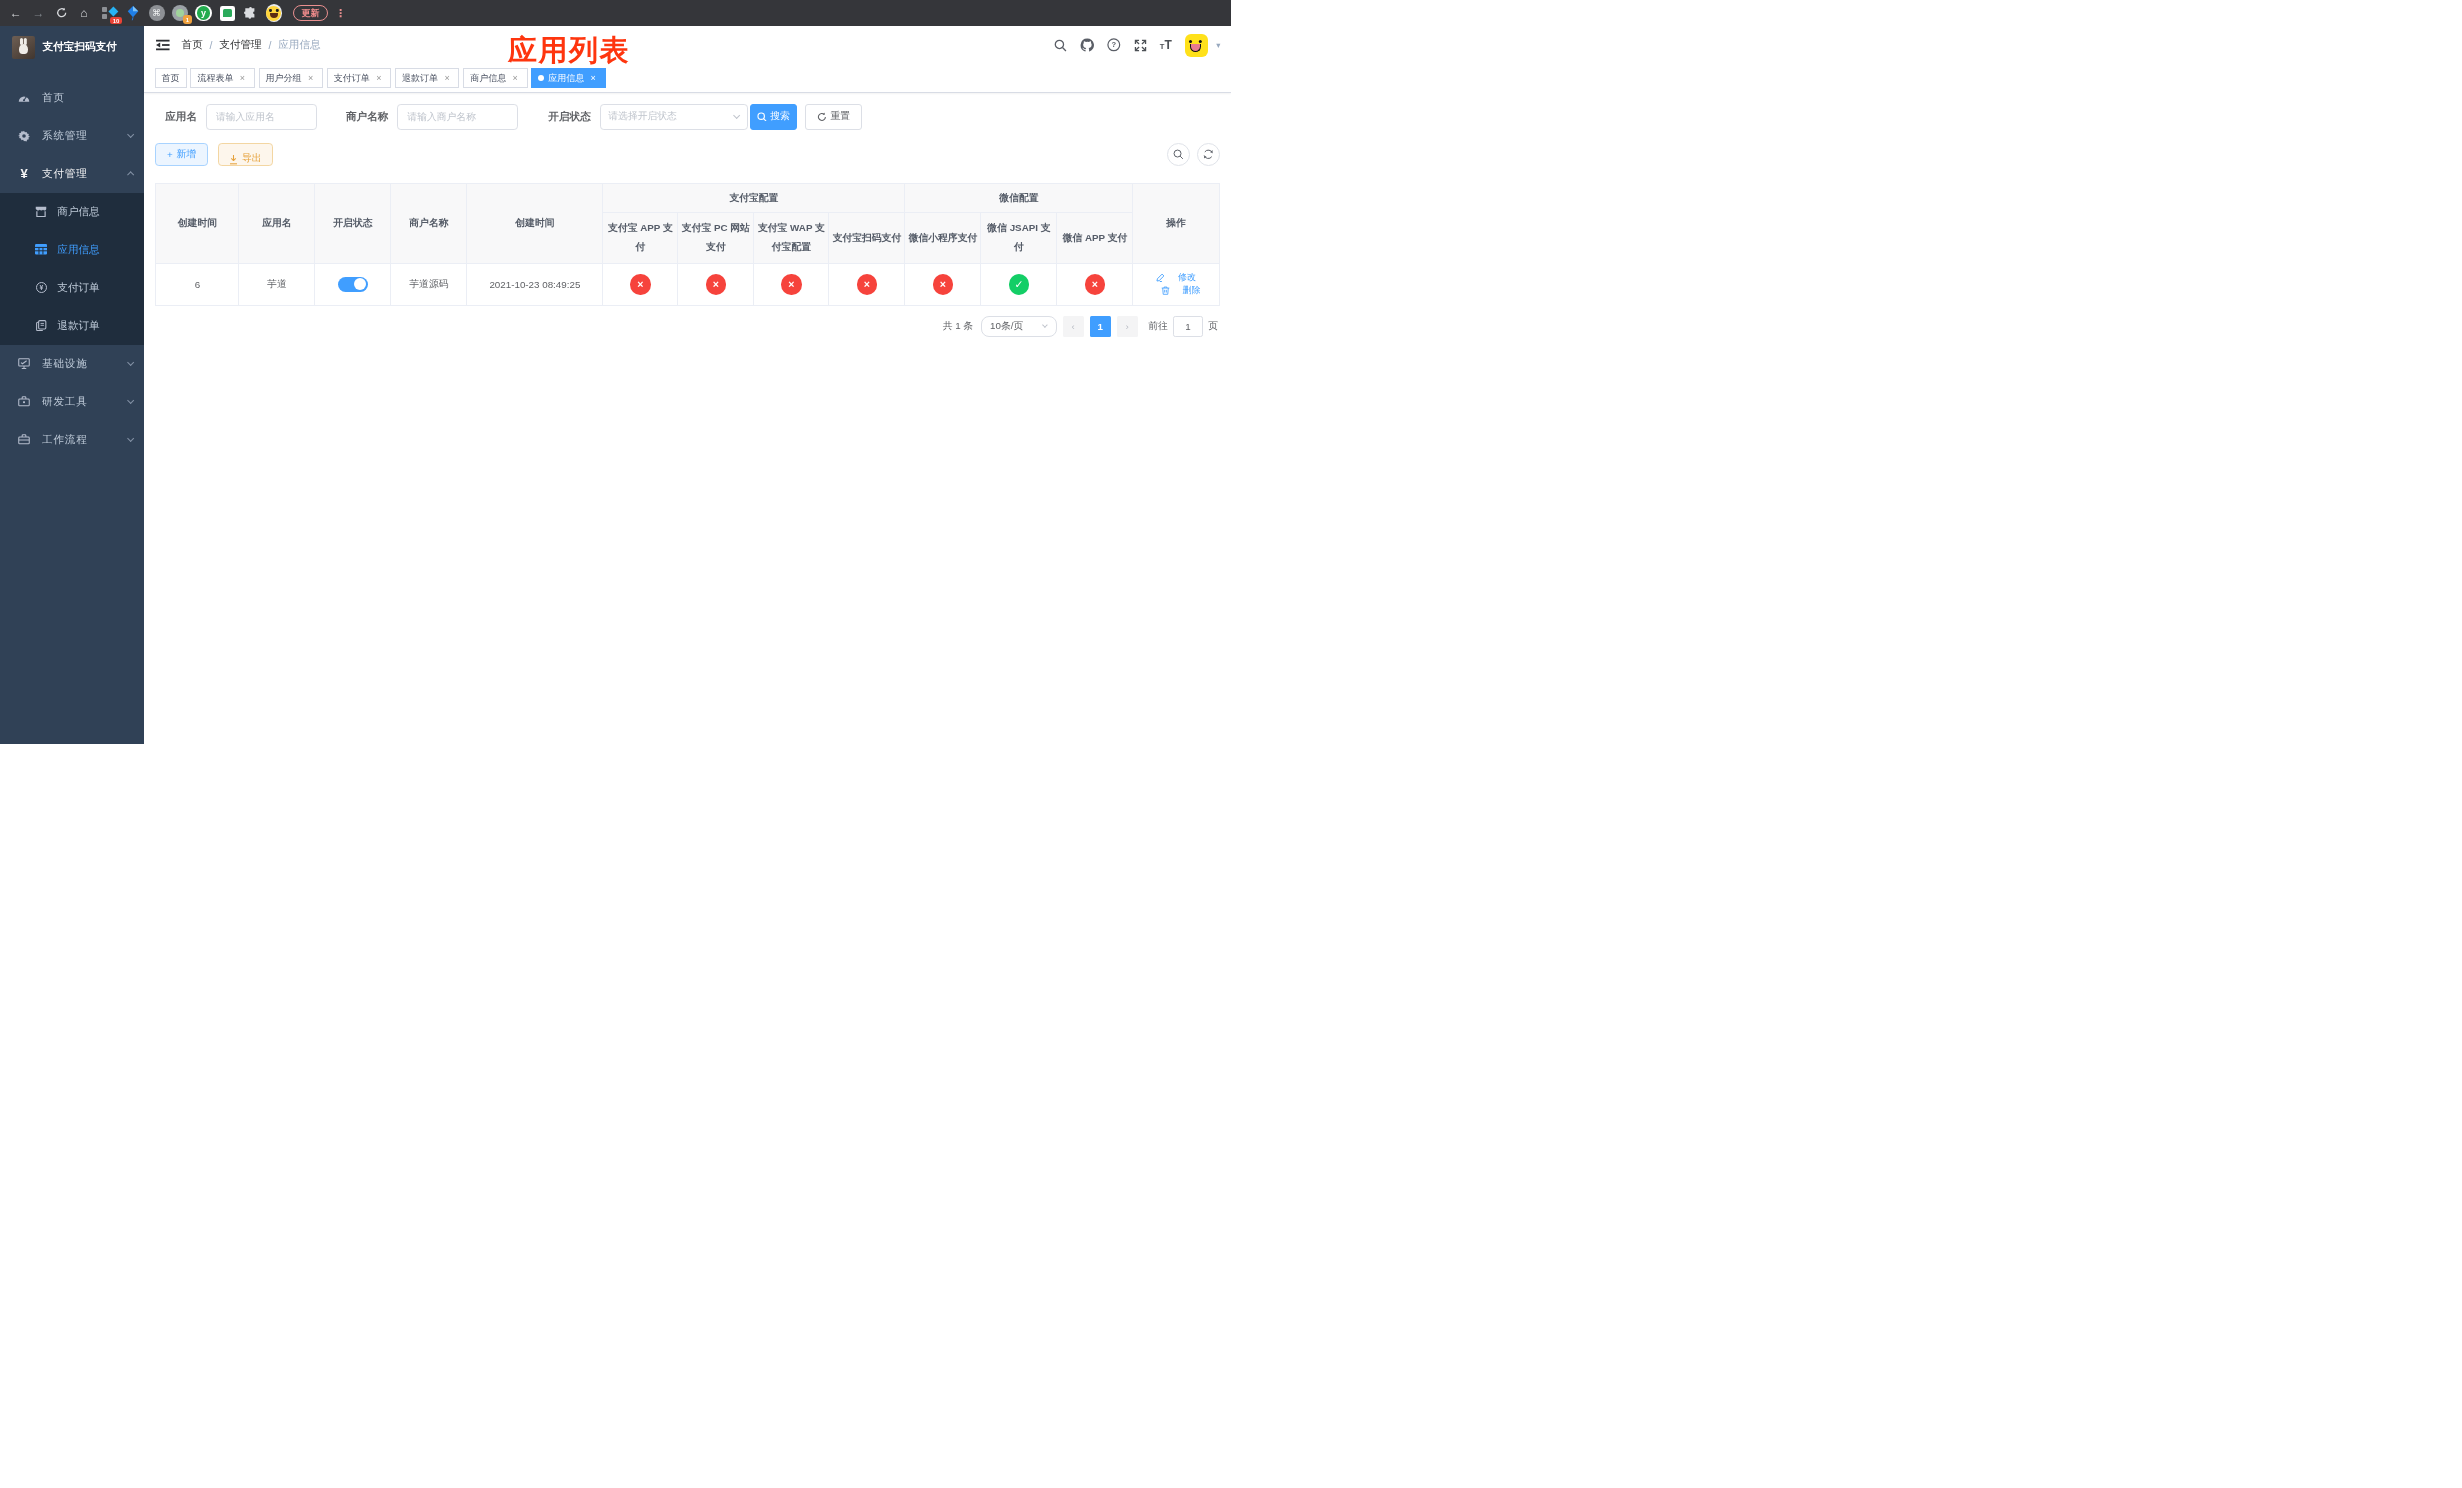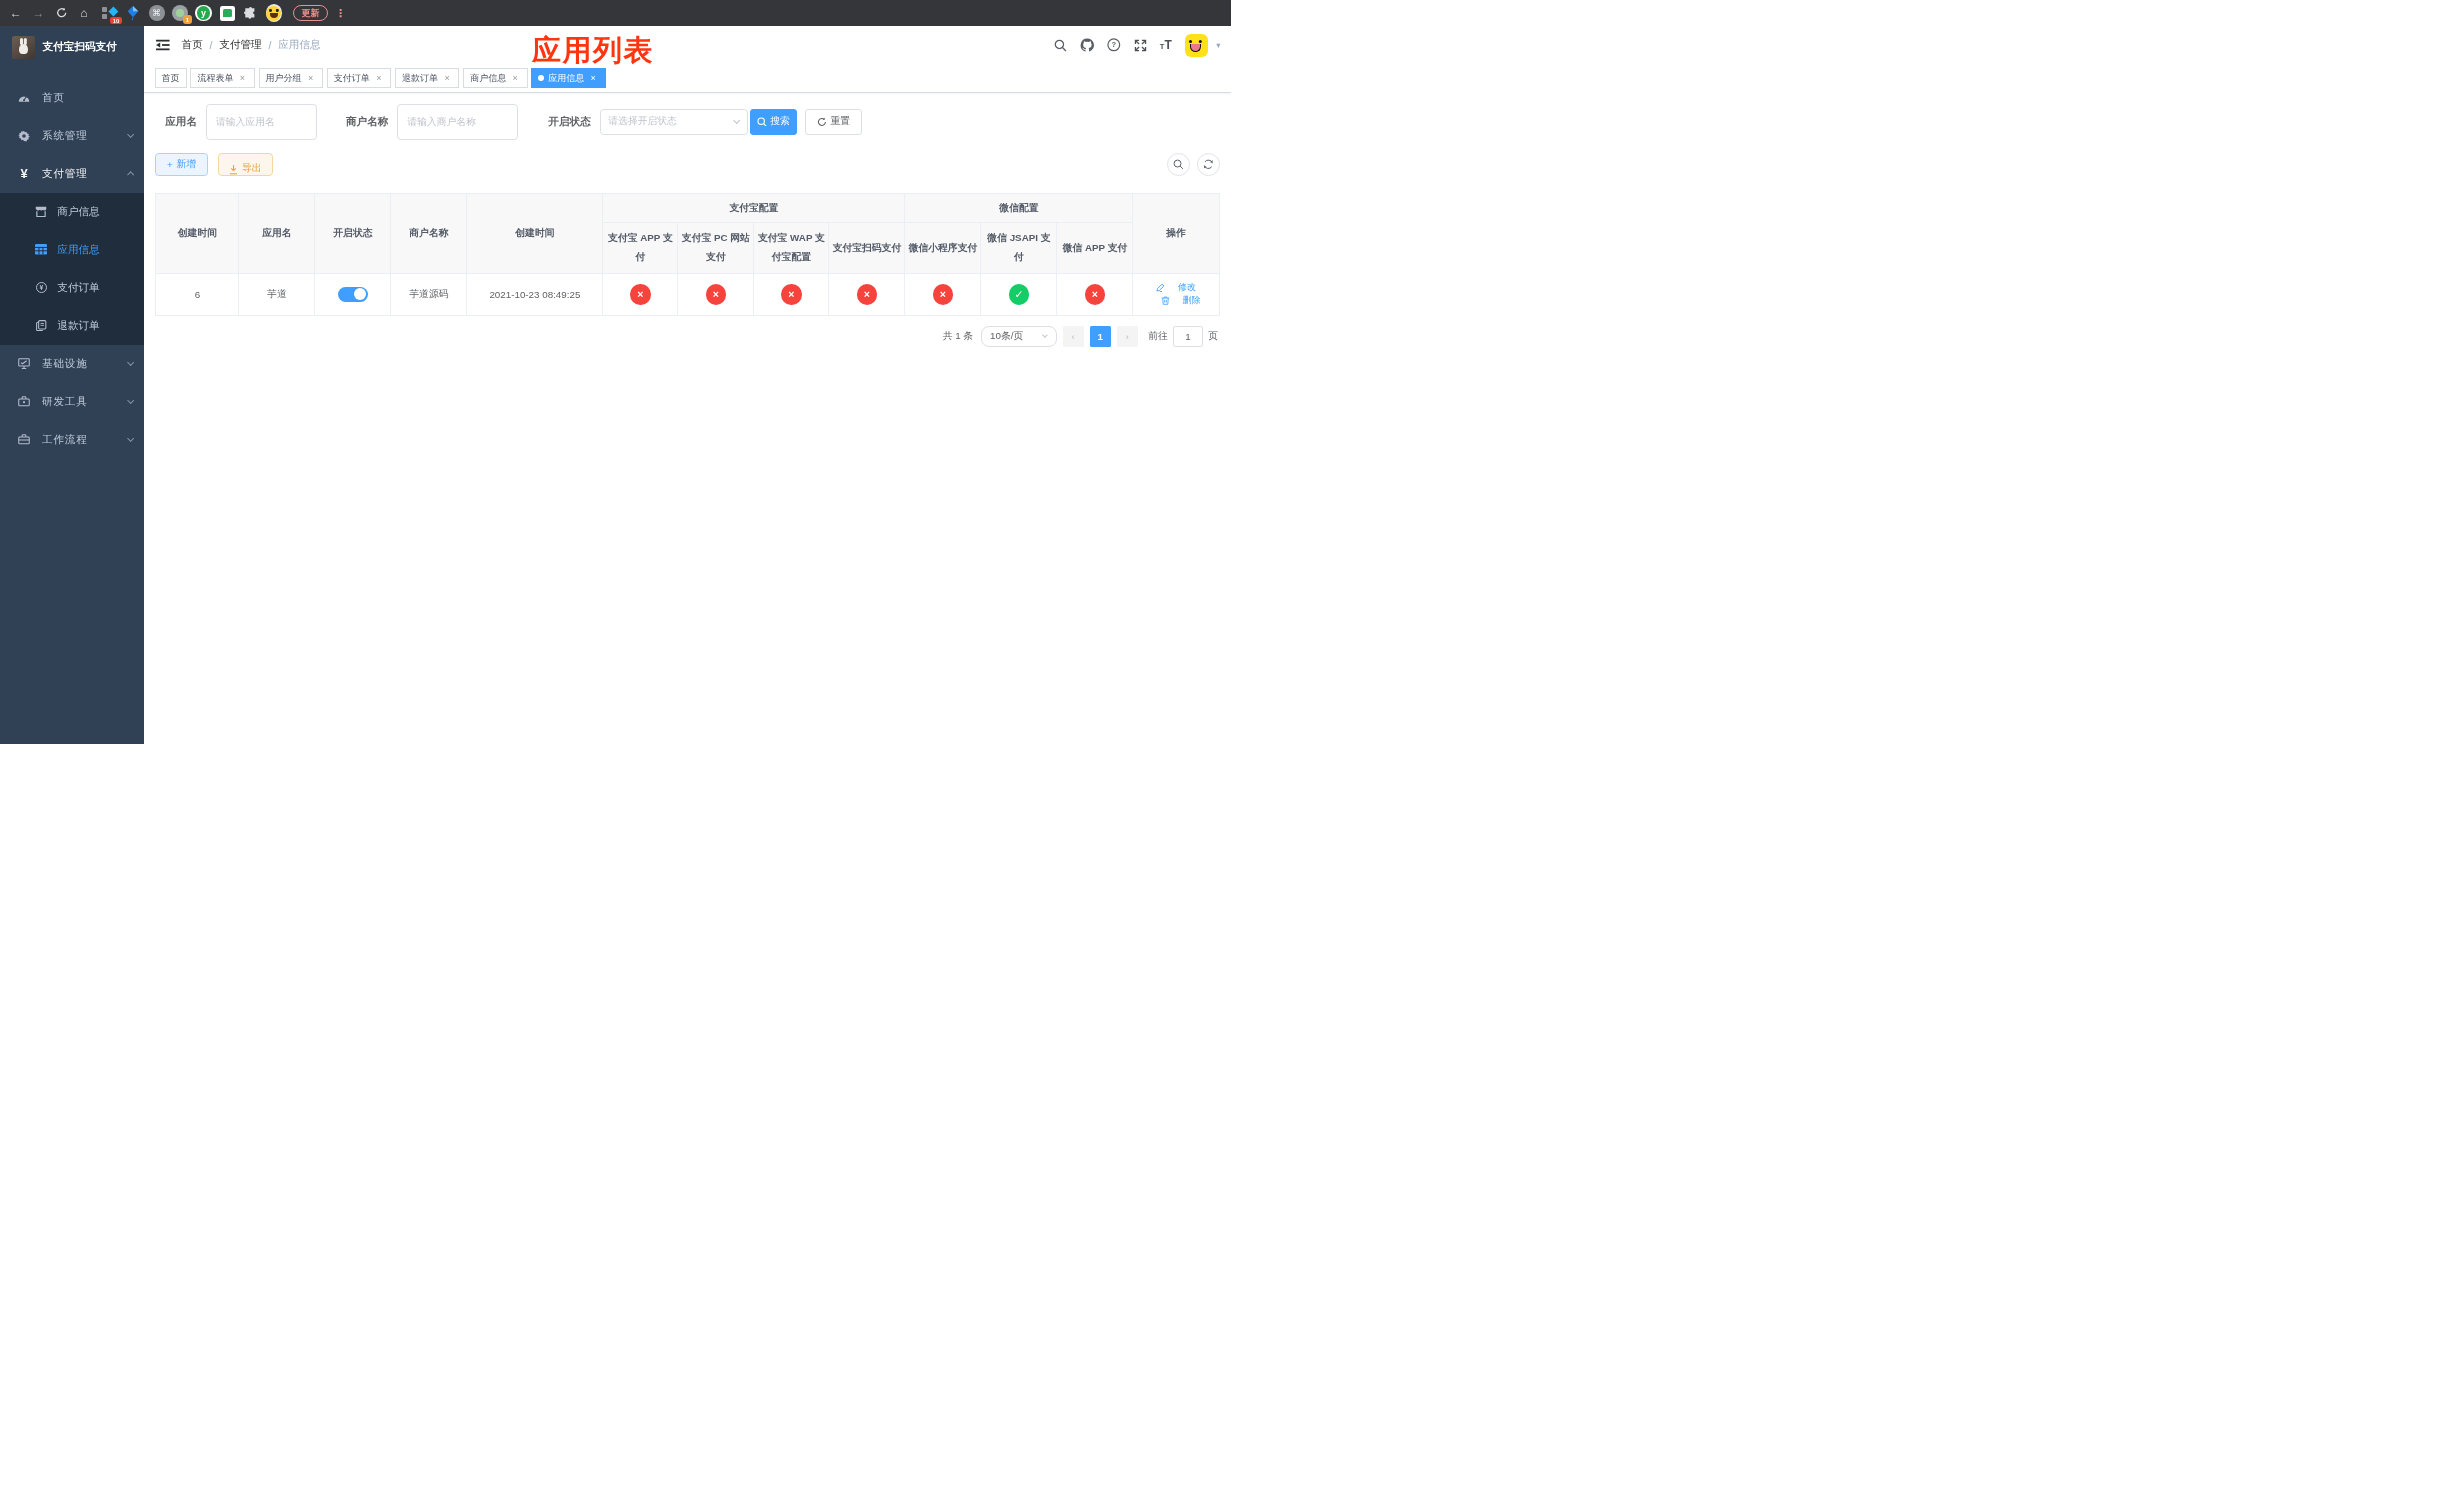--- a/index.html
+++ b/index.html
@@ -73,35 +73,35 @@
   .crumb .last{color:#97a8be;}
   .nav-right{margin-left:auto;display:flex;align-items:center;gap:13px;color:#5a5e66;}
   .nr-ic{display:flex;align-items:center;justify-content:center;cursor:pointer;}
   .tt{font-weight:bold;color:#4d5156;display:flex;align-items:flex-end;line-height:1;}
   .tt .sm{font-size:7.6px;}
   .tt .bg{font-size:12px;}
   .pika{width:23px;height:23px;border-radius:6px;background:#ffe11a;position:relative;overflow:hidden;}
   .pika::before{content:"";position:absolute;width:3px;height:3px;border-radius:50%;background:#111;left:4.5px;top:6px;box-shadow:9.8px 0 0 #111;}
   .pika::after{content:"";position:absolute;width:9px;height:6.8px;background:#e87a90;border-radius:0 0 9px 9px;border:1.5px solid #111;border-top:none;left:5.3px;top:10.6px;}
   .caret{color:#97a8be;font-size:8.3px;margin-left:-4.5px;}
-  .annotation{position:absolute;left:388px;top:4.5px;font-size:29px;font-weight:bold;color:var(--annotation-red);letter-spacing:1.5px;z-index:5;}
+  .annotation{position:absolute;left:364px;top:4.5px;font-size:29px;font-weight:bold;color:var(--annotation-red);letter-spacing:1.5px;z-index:5;}
 
   
   .tags{height:29px;border-bottom:0.8px solid #d8dce5;box-shadow:0 0.8px 2.3px rgba(0,0,0,.08);display:flex;align-items:center;padding:0 10.6px;gap:3.8px;background:#fff;}
   .tag{height:19.7px;border:0.8px solid #d8dce5;background:#fff;color:#495060;font-size:9px;display:flex;align-items:center;padding:0 6px;gap:3.8px;cursor:pointer;white-space:nowrap;}
   .tag .x{color:#999;font-size:9px;width:10.6px;height:10.6px;display:flex;align-items:center;justify-content:center;border-radius:50%;}
   .tag.active{background:var(--accent);border-color:var(--accent);color:#fff;}
   .tag.active .x{color:#fff;}
   .tag .dot{width:6px;height:6px;border-radius:50%;background:#fff;font-size:0;}
 
   
   .content{flex:1;padding:10.6px 11.4px 0;overflow:hidden;}
   .filter-row{display:flex;align-items:center;margin-left:9.8px;}
   .f-label{font-weight:bold;color:#606266;margin-right:9px;font-size:10.6px;}
-  .f-input{height:36px;border:0.8px solid #dcdfe6;border-radius:3.8px;padding:0 9px;font-size:9.8px;color:#606266;font-family:inherit;outline:none;background:#fff;}
+  .f-input{height:26px;border:0.8px solid #dcdfe6;border-radius:3.8px;padding:0 9px;font-size:9.8px;color:#606266;font-family:inherit;outline:none;background:#fff;}
   .f-input::placeholder{color:#bfc4cc;}
   .w1{width:111px;margin-right:29px;}
   .w2{width:121px;margin-right:30px;}
   .f-select{width:148px;height:26px;border:0.8px solid #dcdfe6;border-radius:3.8px;display:flex;align-items:center;padding:0 7.6px;color:#bfc4cc;font-size:9.8px;background:#fff;cursor:pointer;}
   .f-select .arrow{margin-left:auto;border-color:#c0c4cc;}
   .btn{height:26px;border-radius:3px;font-size:9.8px;display:inline-flex;align-items:center;justify-content:center;gap:3.8px;cursor:pointer;border:0.8px solid #dcdfe6;background:#fff;color:#606266;font-family:inherit;}
   .btn-primary{background:var(--accent);border-color:var(--accent);color:#fff;padding:0 6px;margin-left:2px;}
   .btn-plain-default{padding:0 11.4px;margin-left:7.6px;}
   .toolbar-row{display:flex;align-items:center;margin-top:13.6px;}
   .btn-sm{height:23px;border-radius:3.8px;padding:0 10.6px;font-size:9.8px;}

